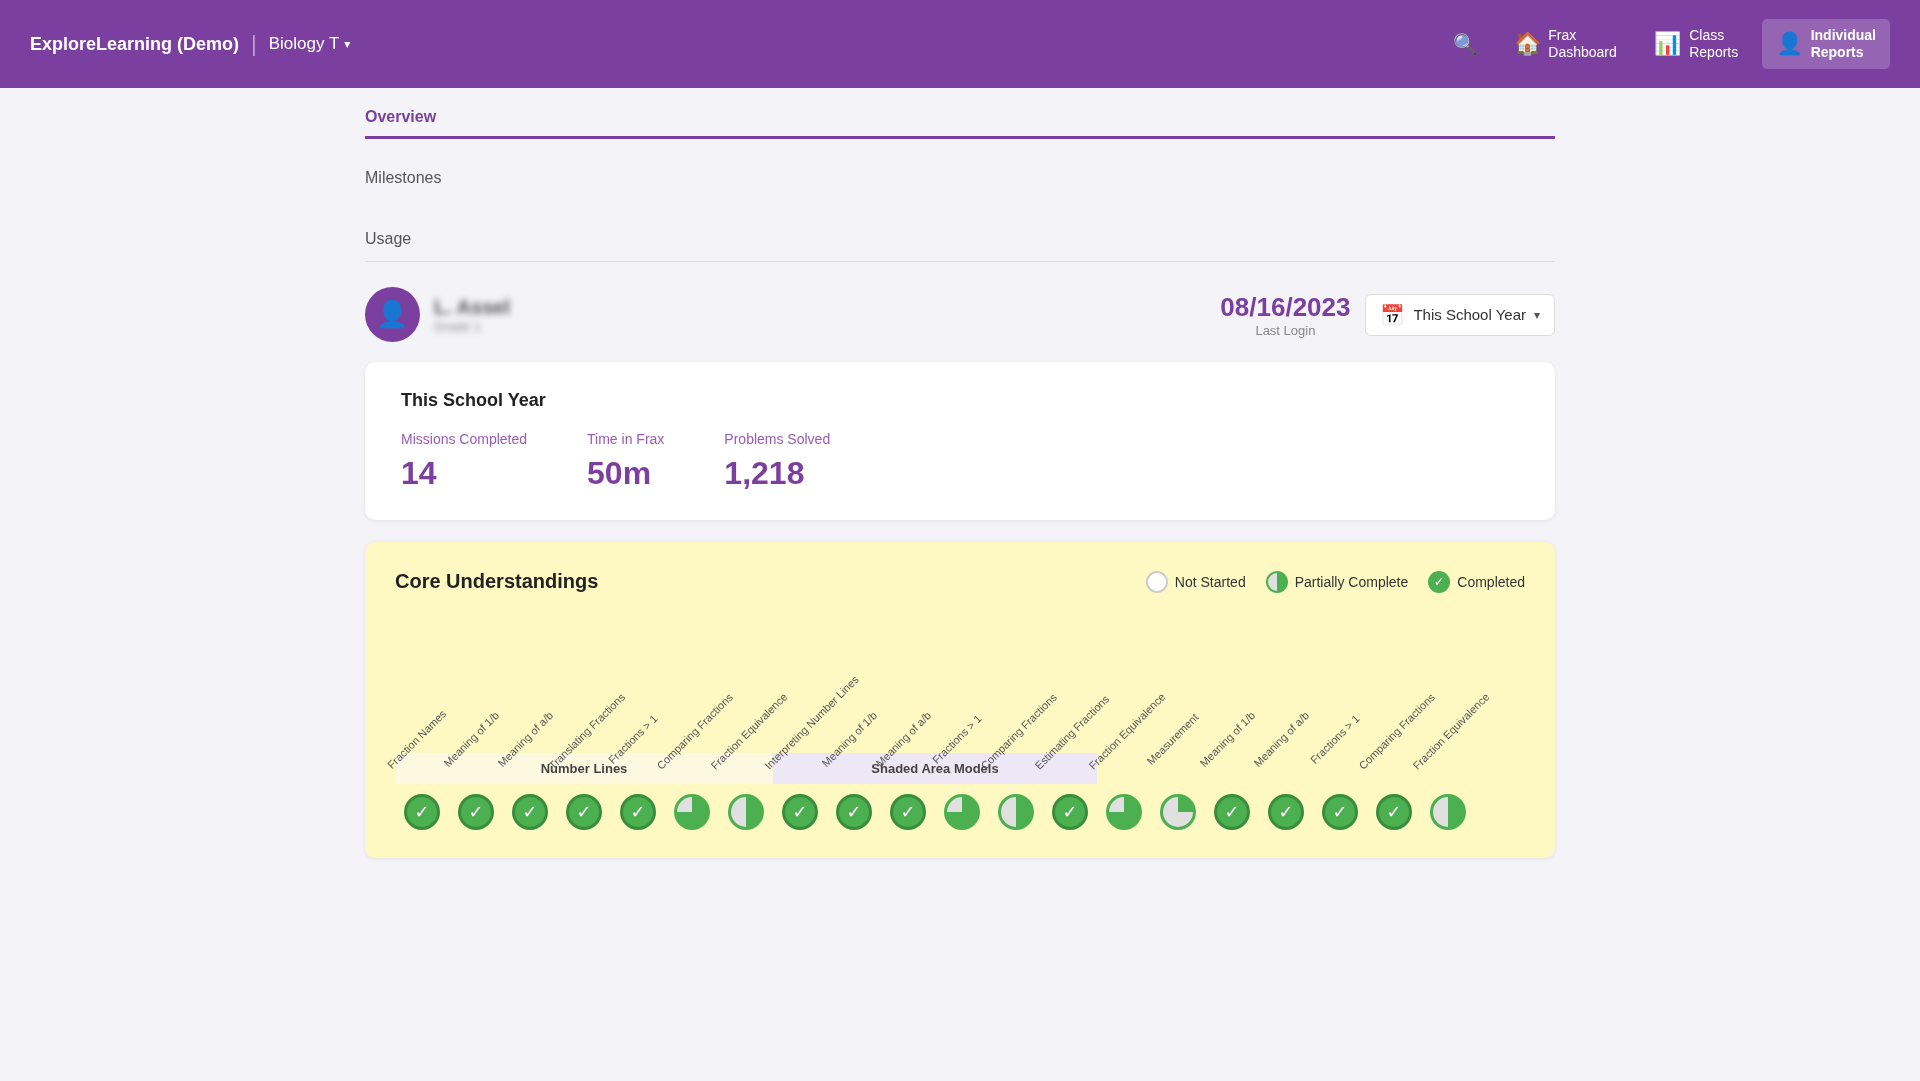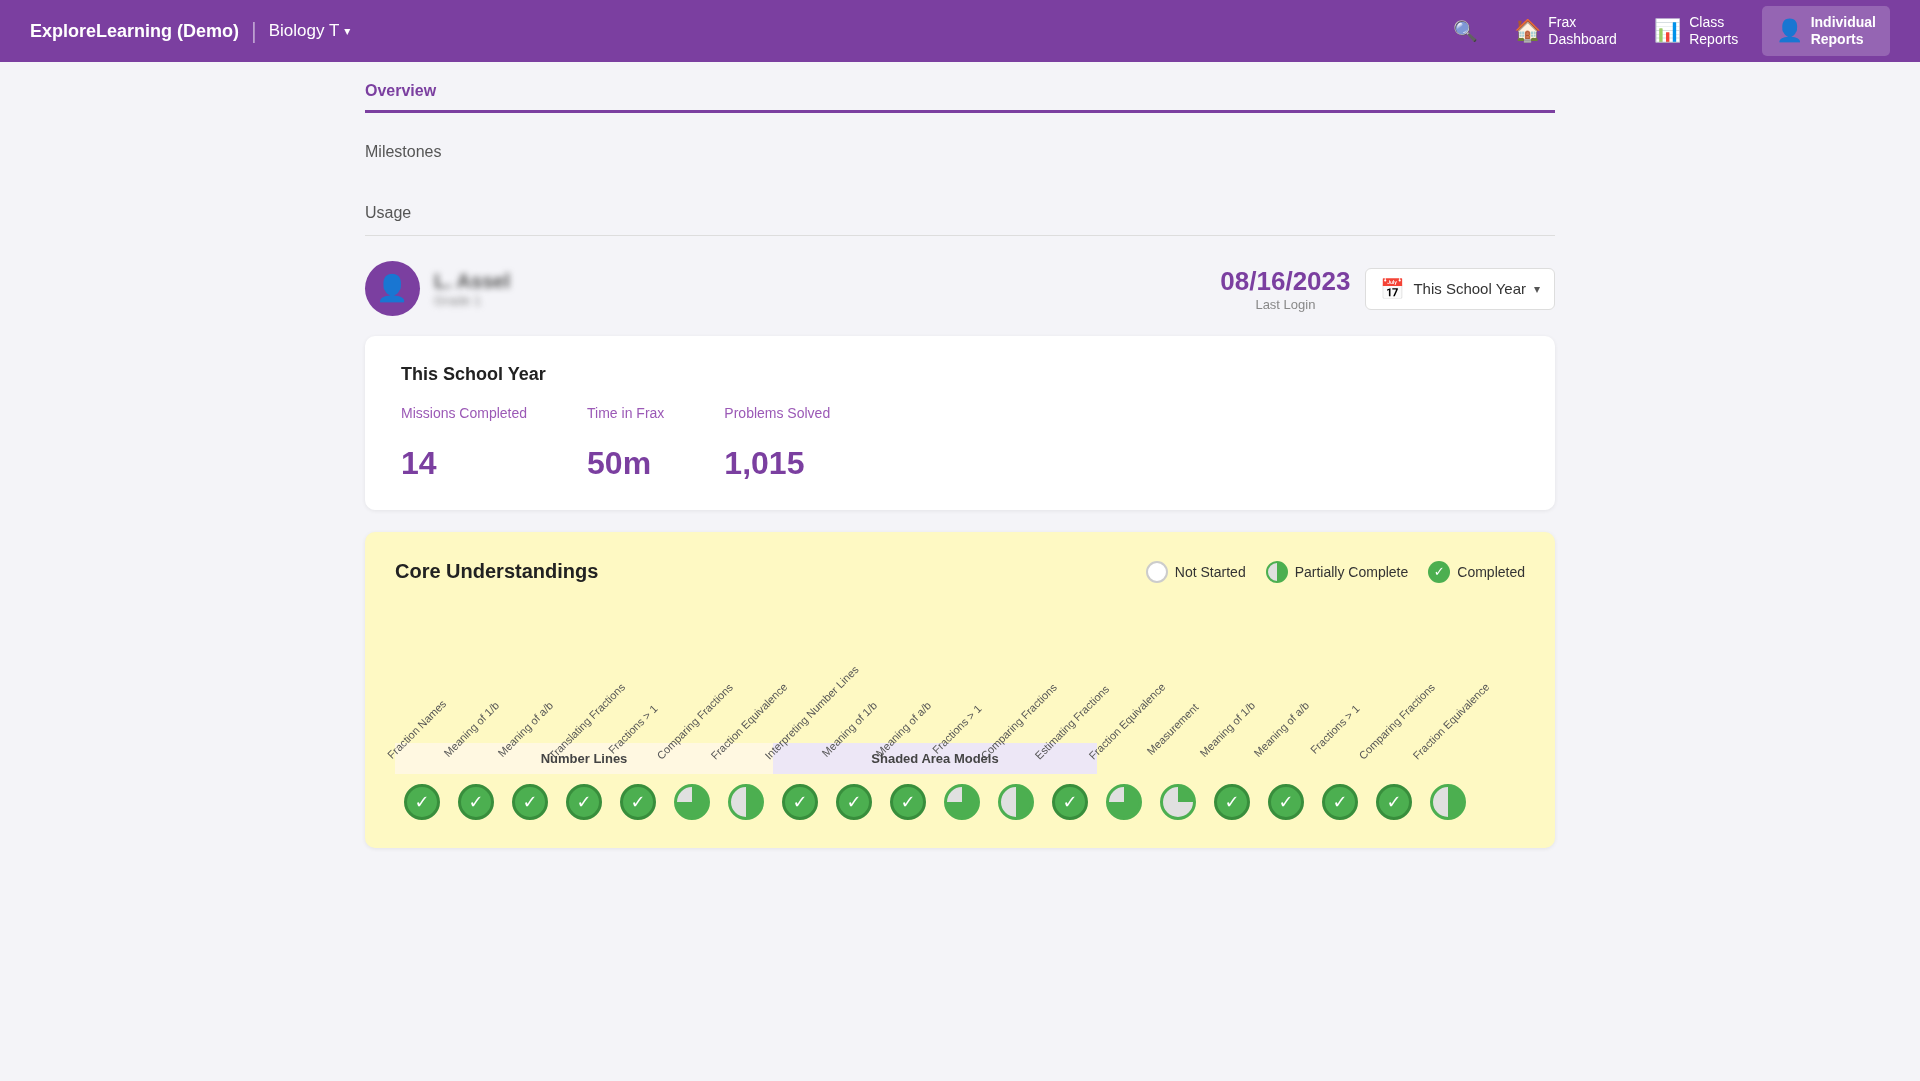--- a/index.html
+++ b/index.html
@@ -1,21 +1,21 @@
 <!DOCTYPE html>
 <html><head>
   <meta charset="utf-8">
   <style>
     * { box-sizing: border-box; margin: 0; padding: 0; }
     body { font-family: 'Segoe UI', Arial, sans-serif; background: #f4f4f8; min-height: 1081px; }
 
     
     .header {
       background: #7b3fa0;
-      height: 62px;
+      height: 88px;
       display: flex;
       align-items: center;
       padding: 0 30px;
       color: white;
     }
     .header-brand {
       font-size: 18px;
       font-weight: 600;
       color: white;
       white-space: nowrap;
@@ -173,21 +173,21 @@
       margin-bottom: 20px;
     }
     .stats-grid {
       display: flex;
       gap: 60px;
     }
     .stat-block {}
     .stat-label {
       font-size: 14px;
       color: #9b59b6;
-      margin-bottom: 24px;
+      margin-bottom: 8px;
     }
     .stat-value {
       font-size: 32px;
       font-weight: 700;
       color: #7b3fa0;
     }
 
     
     .core-section {
       background: #fef9c3;
@@ -419,21 +419,21 @@
       <div class="stat-block">
         <div class="stat-label">Missions Completed</div>
         <div class="stat-value">14</div>
       </div>
       <div class="stat-block">
         <div class="stat-label">Time in Frax</div>
         <div class="stat-value">50m</div>
       </div>
       <div class="stat-block">
         <div class="stat-label">Problems Solved</div>
-        <div class="stat-value">1,015</div>
+        <div class="stat-value">1,218</div>
       </div>
     </div>
   </div>
 
   <div class="core-section">
     <div class="core-header">
       <div class="core-title">Core Understandings</div>
       <div class="legend">
         <div class="legend-item">
           <span class="legend-icon-empty"></span>

